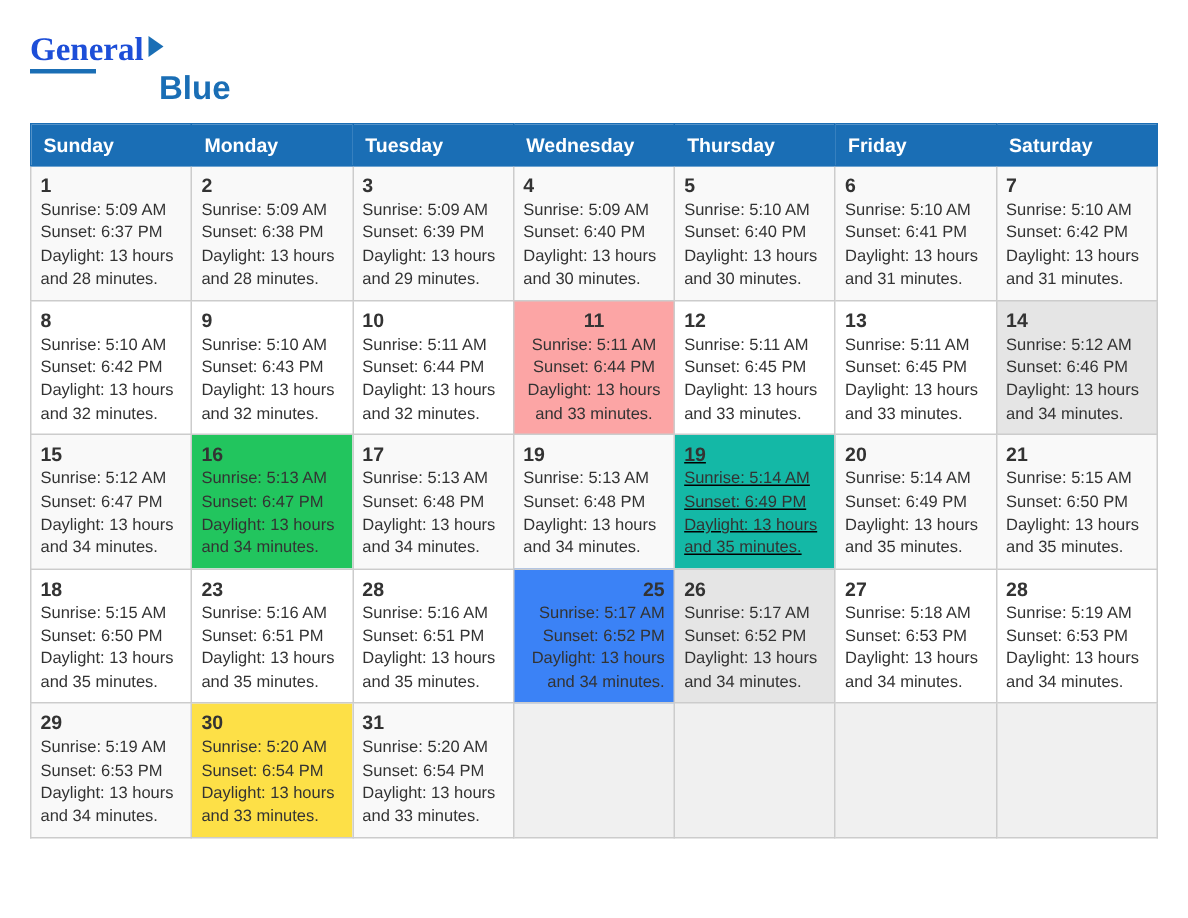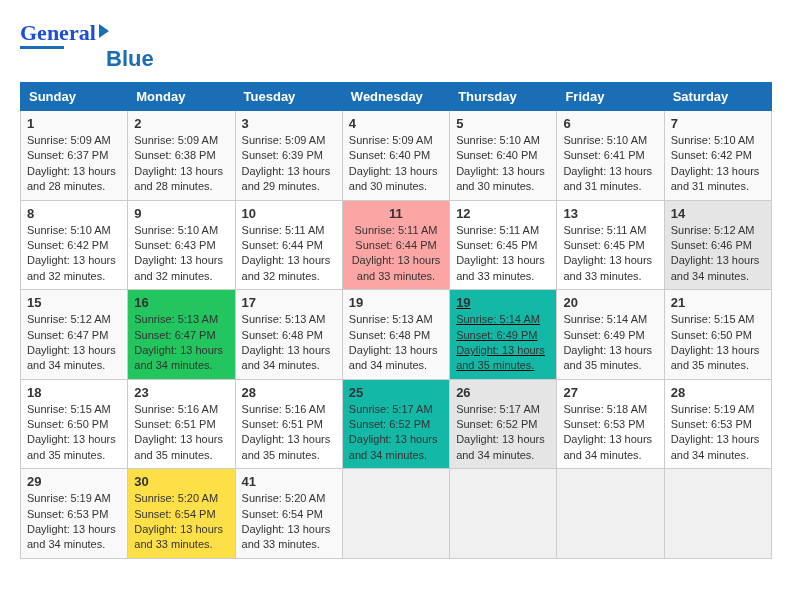--- a/index.html
+++ b/index.html
@@ -203,21 +203,21 @@
 Daylight: 13 hours
 and 35 minutes.</span></td>
         <td style="background: rgb(255, 255, 255);"><span class="day-number">23</span><span class="day-info" style="white-space: pre-line;">Sunrise: 5:16 AM
 Sunset: 6:51 PM
 Daylight: 13 hours
 and 35 minutes.</span></td>
         <td style="background: rgb(255, 255, 255);"><span class="day-number">28</span><span class="day-info" style="white-space: pre-line;">Sunrise: 5:16 AM
 Sunset: 6:51 PM
 Daylight: 13 hours
 and 35 minutes.</span></td>
-        <td style="background: #14b8a6;"><span class="day-number">25</span><span class="day-info" style="white-space: pre-line;">Sunrise: 5:17 AM
+        <td style="background: #3b82f6; text-align: right;"><span class="day-number">25</span><span class="day-info" style="white-space: pre-line;">Sunrise: 5:17 AM
 Sunset: 6:52 PM
 Daylight: 13 hours
 and 34 minutes.</span></td>
         <td style="background: #e5e5e5;"><span class="day-number">26</span><span class="day-info" style="white-space: pre-line;">Sunrise: 5:17 AM
 Sunset: 6:52 PM
 Daylight: 13 hours
 and 34 minutes.</span></td>
         <td style="background: rgb(255, 255, 255);"><span class="day-number">27</span><span class="day-info" style="white-space: pre-line;">Sunrise: 5:18 AM
 Sunset: 6:53 PM
 Daylight: 13 hours
@@ -229,21 +229,21 @@
       </tr>
       <tr>
         <td style="background: rgb(249, 249, 249);"><span class="day-number">29</span><span class="day-info" style="white-space: pre-line;">Sunrise: 5:19 AM
 Sunset: 6:53 PM
 Daylight: 13 hours
 and 34 minutes.</span></td>
         <td style="background: #fde047;"><span class="day-number">30</span><span class="day-info" style="white-space: pre-line;">Sunrise: 5:20 AM
 Sunset: 6:54 PM
 Daylight: 13 hours
 and 33 minutes.</span></td>
-        <td style="background: rgb(249, 249, 249);"><span class="day-number">41</span><span class="day-info" style="white-space: pre-line;">Sunrise: 5:20 AM
+        <td style="background: rgb(249, 249, 249);"><span class="day-number">31</span><span class="day-info" style="white-space: pre-line;">Sunrise: 5:20 AM
 Sunset: 6:54 PM
 Daylight: 13 hours
 and 33 minutes.</span></td>
         <td style="background: rgb(240, 240, 240);"></td>
         <td style="background: rgb(240, 240, 240);"></td>
         <td style="background: rgb(240, 240, 240);"></td>
         <td style="background: rgb(240, 240, 240);"></td>
       </tr>
     </tbody>
 </table>

